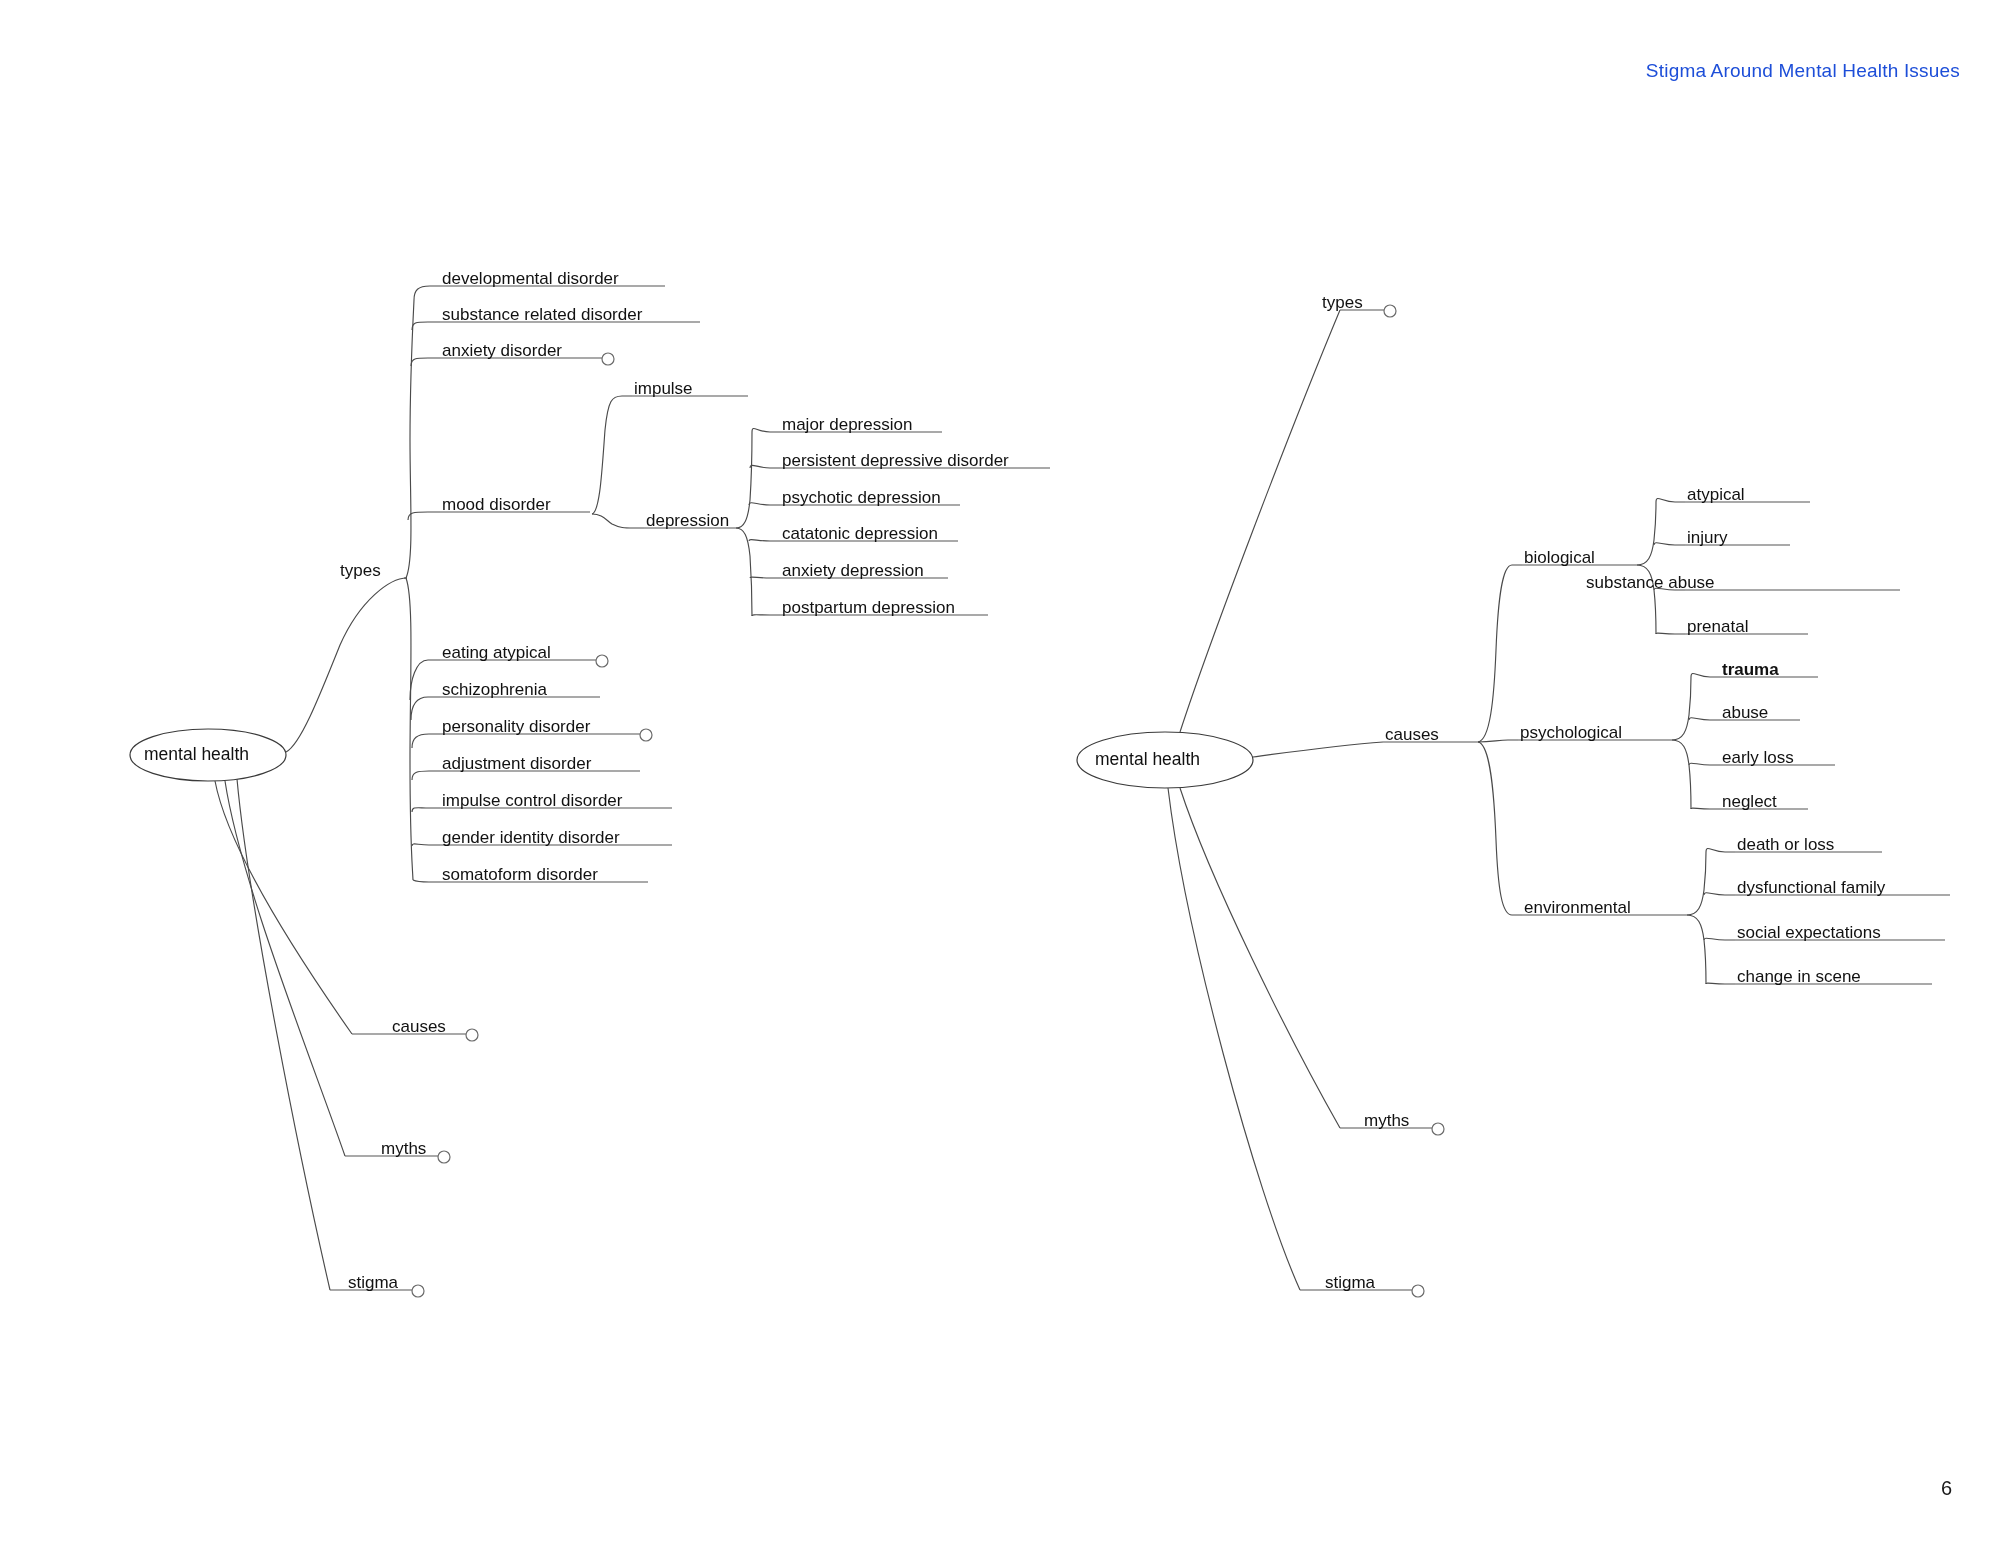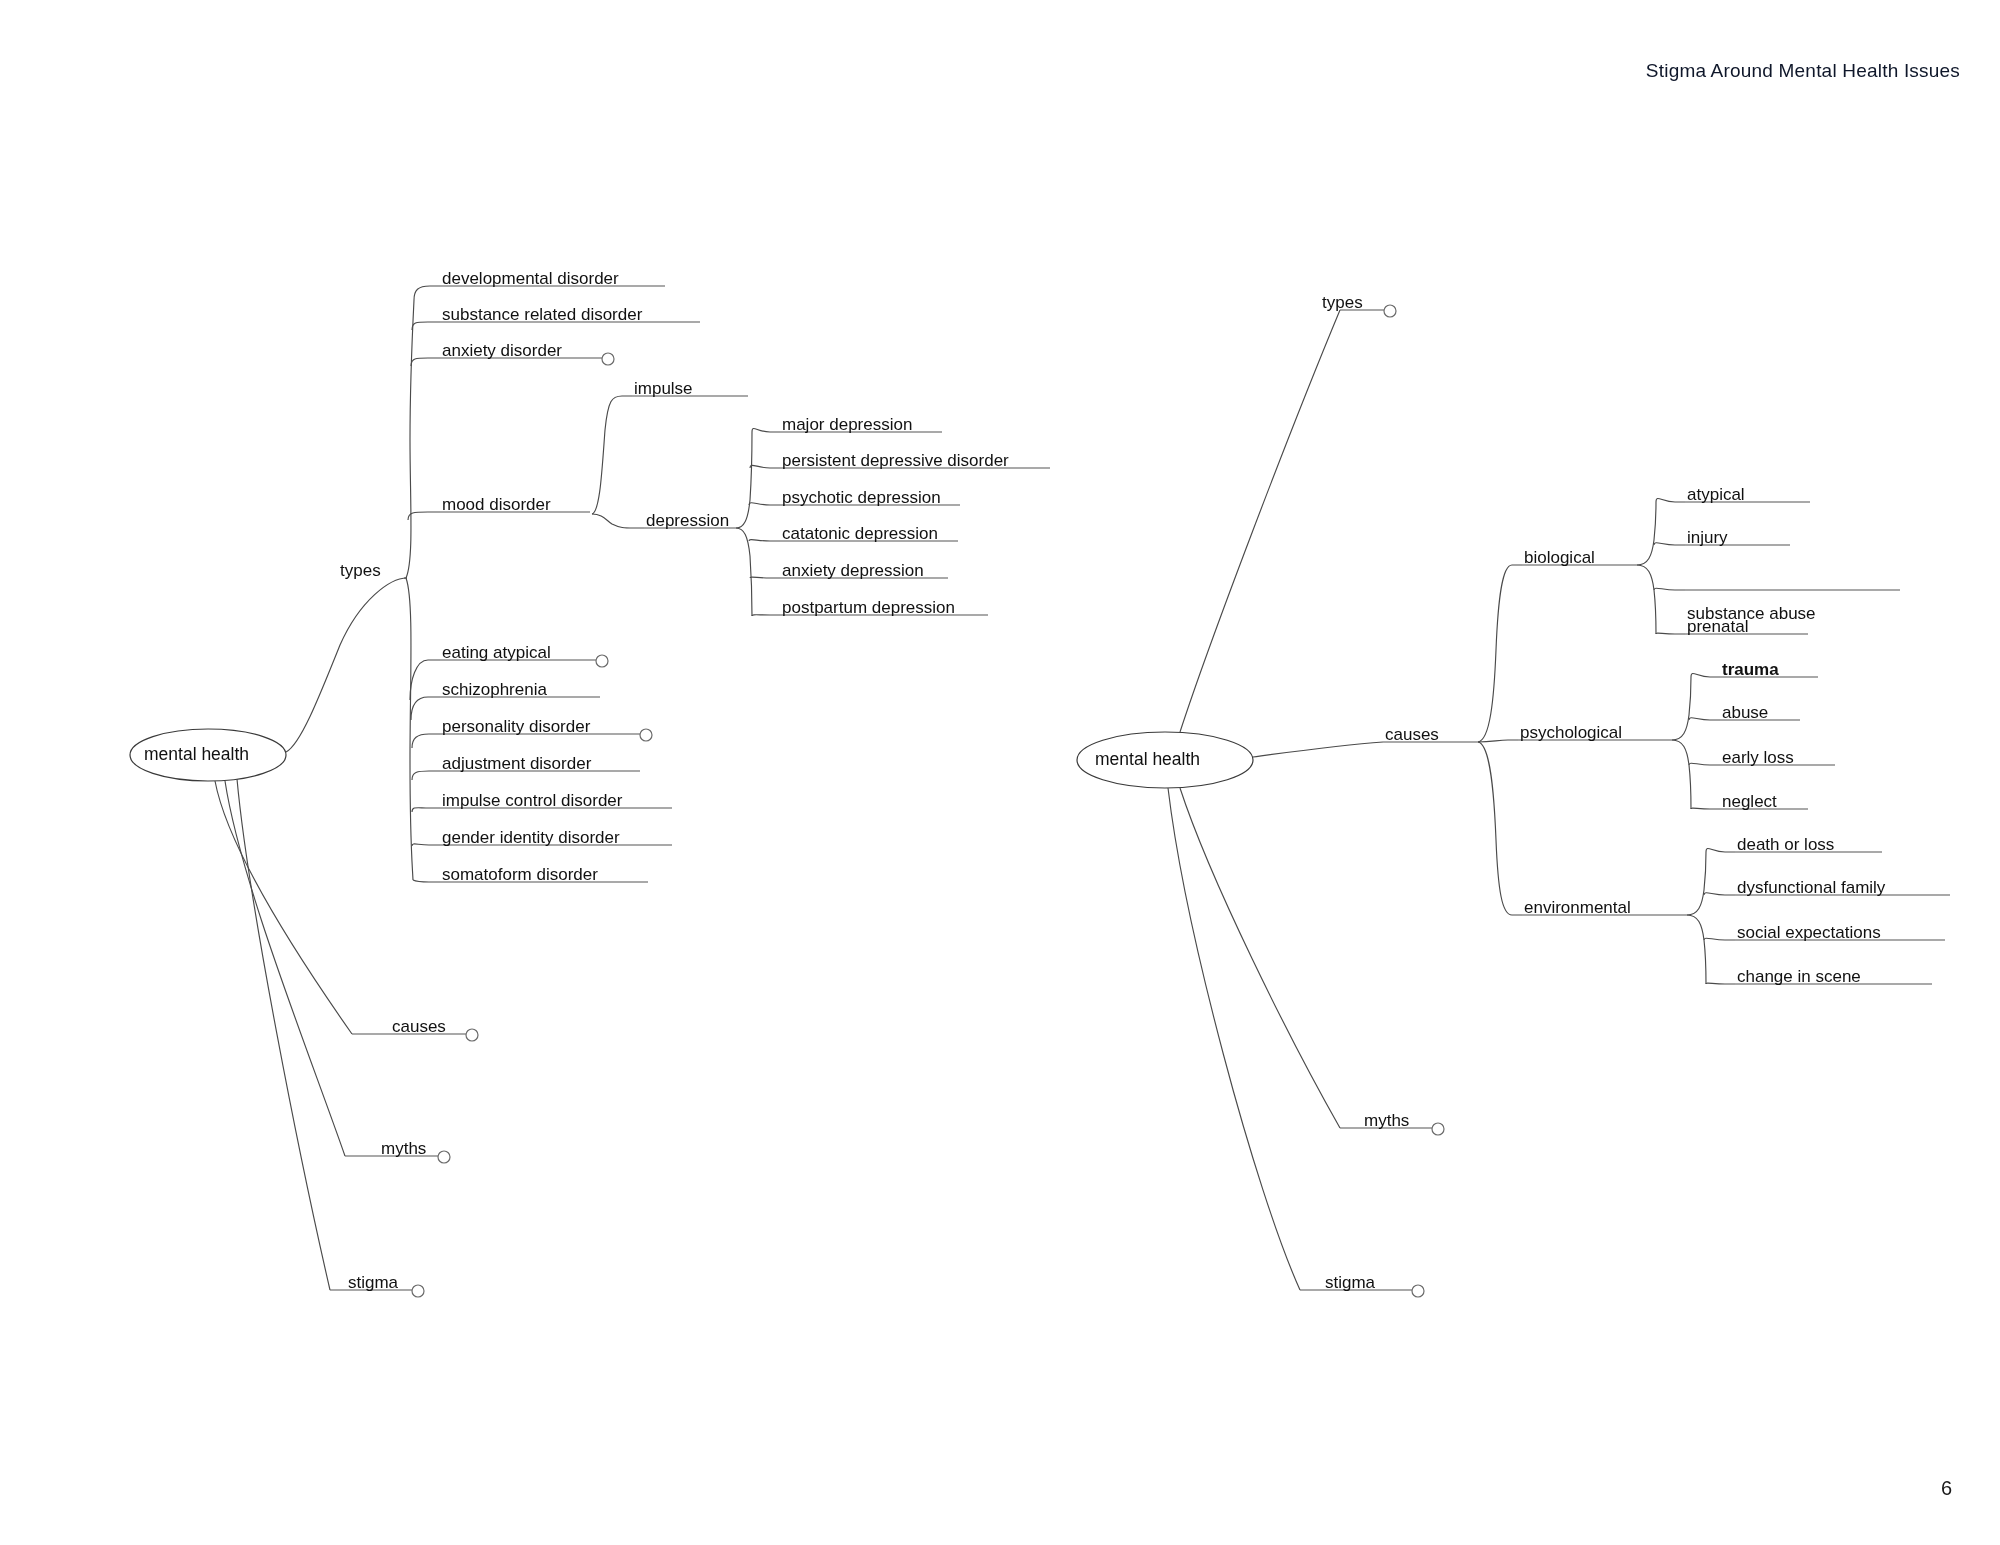--- a/index.html
+++ b/index.html
@@ -13,21 +13,21 @@
     height: 1545px;
     background: #ffffff;
     font-family: "Liberation Sans", sans-serif;
     overflow: hidden;
   }
   #header-title {
     position: absolute;
     top: 60px;
     right: 40px;
     font-size: 19px;
-    color: #0f172a;
+    color: #1d4ed8;
     letter-spacing: 0.2px;
     white-space: nowrap;
   }
   #page-number {
     position: absolute;
     bottom: 45px;
     right: 48px;
     font-size: 20px;
     color: #1a1a1a;
   }
@@ -259,21 +259,21 @@
   <div class="node-label" style="left:1385px; top:726px;">causes</div>
   <div class="node-label" style="left:1364px; top:1112px;">myths</div>
   <div class="node-label" style="left:1325px; top:1274px;">stigma</div>
 
   <div class="node-label" style="left:1524px; top:549px;">biological</div>
   <div class="node-label" style="left:1520px; top:724px;">psychological</div>
   <div class="node-label" style="left:1524px; top:899px;">environmental</div>
 
   <div class="node-label" style="left:1687px; top:486px;">atypical</div>
   <div class="node-label" style="left:1687px; top:529px;">injury</div>
-  <div class="node-label" style="left:1687px; top:574px;margin-top:31px;">substance abuse</div>
+  <div class="node-label" style="left:1586px; top:574px;">substance abuse</div>
   <div class="node-label" style="left:1687px; top:618px;">prenatal</div>
 
   <div class="node-label" style="left:1722px; top:661px;font-weight:bold;">trauma</div>
   <div class="node-label" style="left:1722px; top:704px;">abuse</div>
   <div class="node-label" style="left:1722px; top:749px;">early loss</div>
   <div class="node-label" style="left:1722px; top:793px;">neglect</div>
 
   <div class="node-label" style="left:1737px; top:836px;">death or loss</div>
   <div class="node-label" style="left:1737px; top:879px;">dysfunctional family</div>
   <div class="node-label" style="left:1737px; top:924px;">social expectations</div>

